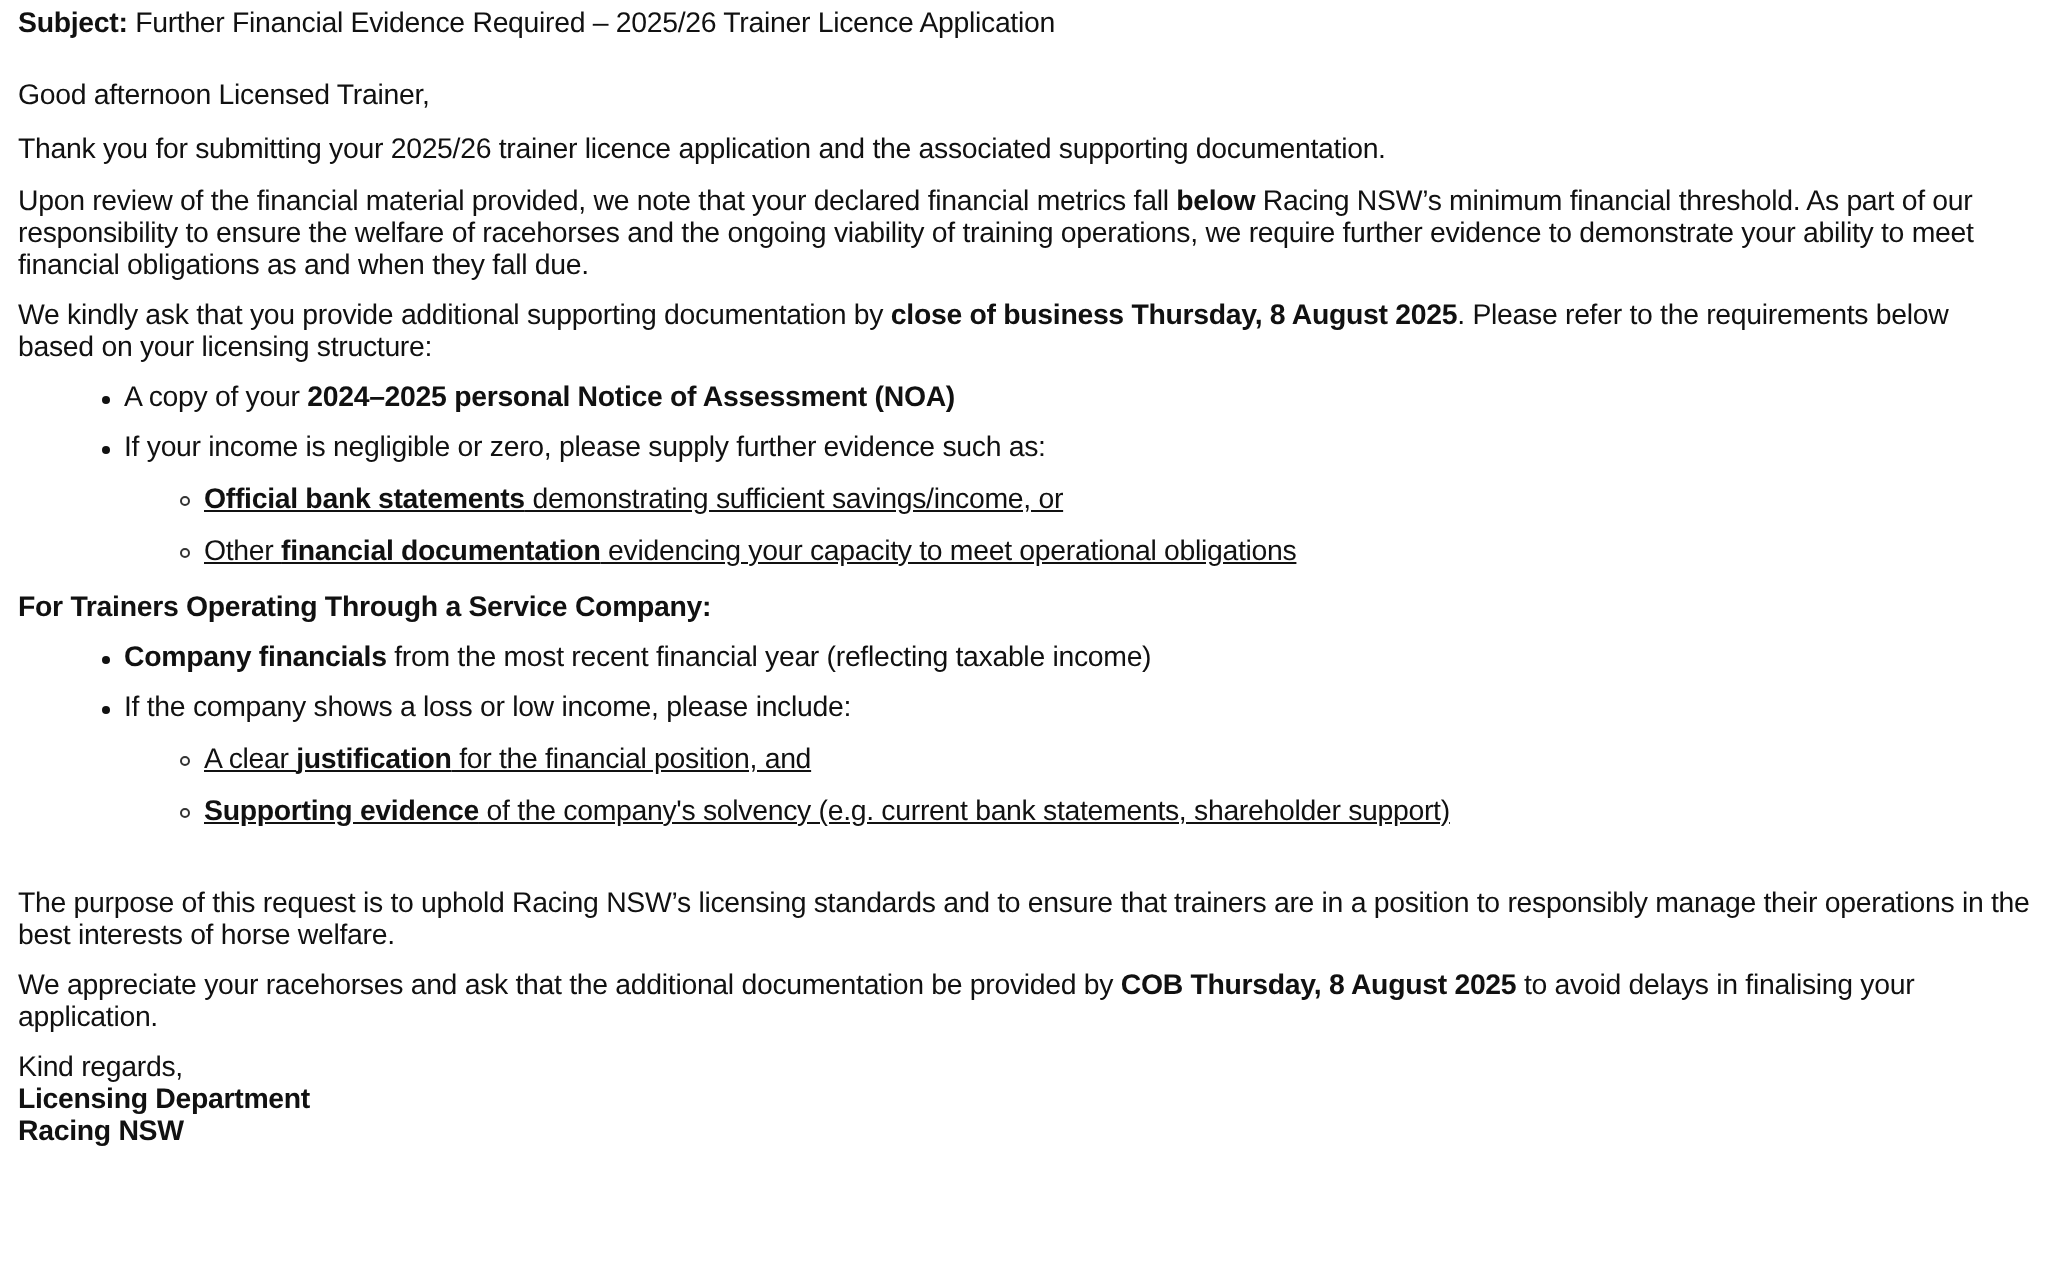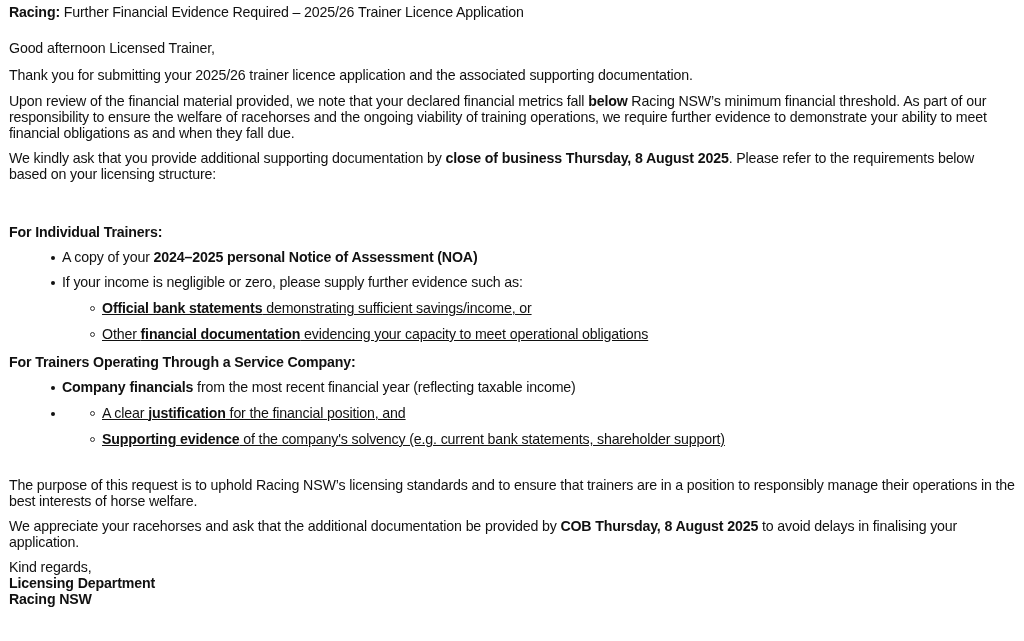--- a/index.html
+++ b/index.html
@@ -34,45 +34,44 @@
   .purpose { margin-top: 30px; }
   .appreciate { margin-top: 9px; }
   .signoff { margin-top: 9px; }
   b { font-weight: bold; }
 </style>
 </head>
 <body>
 
 <div class="page">
 
-  <p class="subject"><b>Racing:</b><span> Further Financial Evidence Required – 2025/26 Trainer Licence Application</span></p>
+  <p class="subject"><b>Subject:</b><span> Further Financial Evidence Required – 2025/26 Trainer Licence Application</span></p>
 
   <p class="greeting">Good afternoon Licensed Trainer,</p>
 
   <p class="thanks">Thank you for submitting your 2025/26 trainer licence application and the associated supporting documentation.</p>
 
   <p class="para1"><span>Upon review of the financial material provided, we note that your declared financial metrics fall </span><b>below</b><span> Racing NSW’s minimum financial threshold. As part of our responsibility to ensure the welfare of racehorses and the ongoing viability of training operations, we require further evidence to demonstrate your ability to meet financial obligations as and when they fall due.</span></p>
 
   <p class="para2"><span>We kindly ask that you provide additional supporting documentation by </span><b>close of business Thursday, 8 August 2025</b><span>. Please refer to the requirements below based on your licensing structure:</span></p>
 
-  <h3 class="section1">For Individual Trainers:</h3>
   <ul class="l1">
     <li><span>A copy of your </span><b>2024–2025 personal Notice of Assessment (NOA)</b></li>
     <li><span>If your income is negligible or zero, please supply further evidence such as:</span>
       <ul class="l2">
         <li><b>Official bank statements</b><span> demonstrating sufficient savings/income, or</span></li>
         <li><span>Other </span><b>financial documentation</b><span> evidencing your capacity to meet operational obligations</span></li>
       </ul>
     </li>
   </ul>
 
   <h3 class="section2">For Trainers Operating Through a Service Company:</h3>
   <ul class="l1">
     <li><b>Company financials</b><span> from the most recent financial year (reflecting taxable income)</span></li>
-    <li>
+    <li><span>If the company shows a loss or low income, please include:</span>
       <ul class="l2">
         <li><span>A clear </span><b>justification</b><span> for the financial position, and</span></li>
         <li><b>Supporting evidence</b><span> of the company's solvency (e.g. current bank statements, shareholder support)</span></li>
       </ul>
     </li>
   </ul>
 
   <p class="purpose">The purpose of this request is to uphold Racing NSW’s licensing standards and to ensure that trainers are in a position to responsibly manage their operations in the best interests of horse welfare.</p>
 
   <p class="appreciate"><span>We appreciate your racehorses and ask that the additional documentation be provided by </span><b>COB Thursday, 8 August 2025</b><span> to avoid delays in finalising your application.</span></p>

